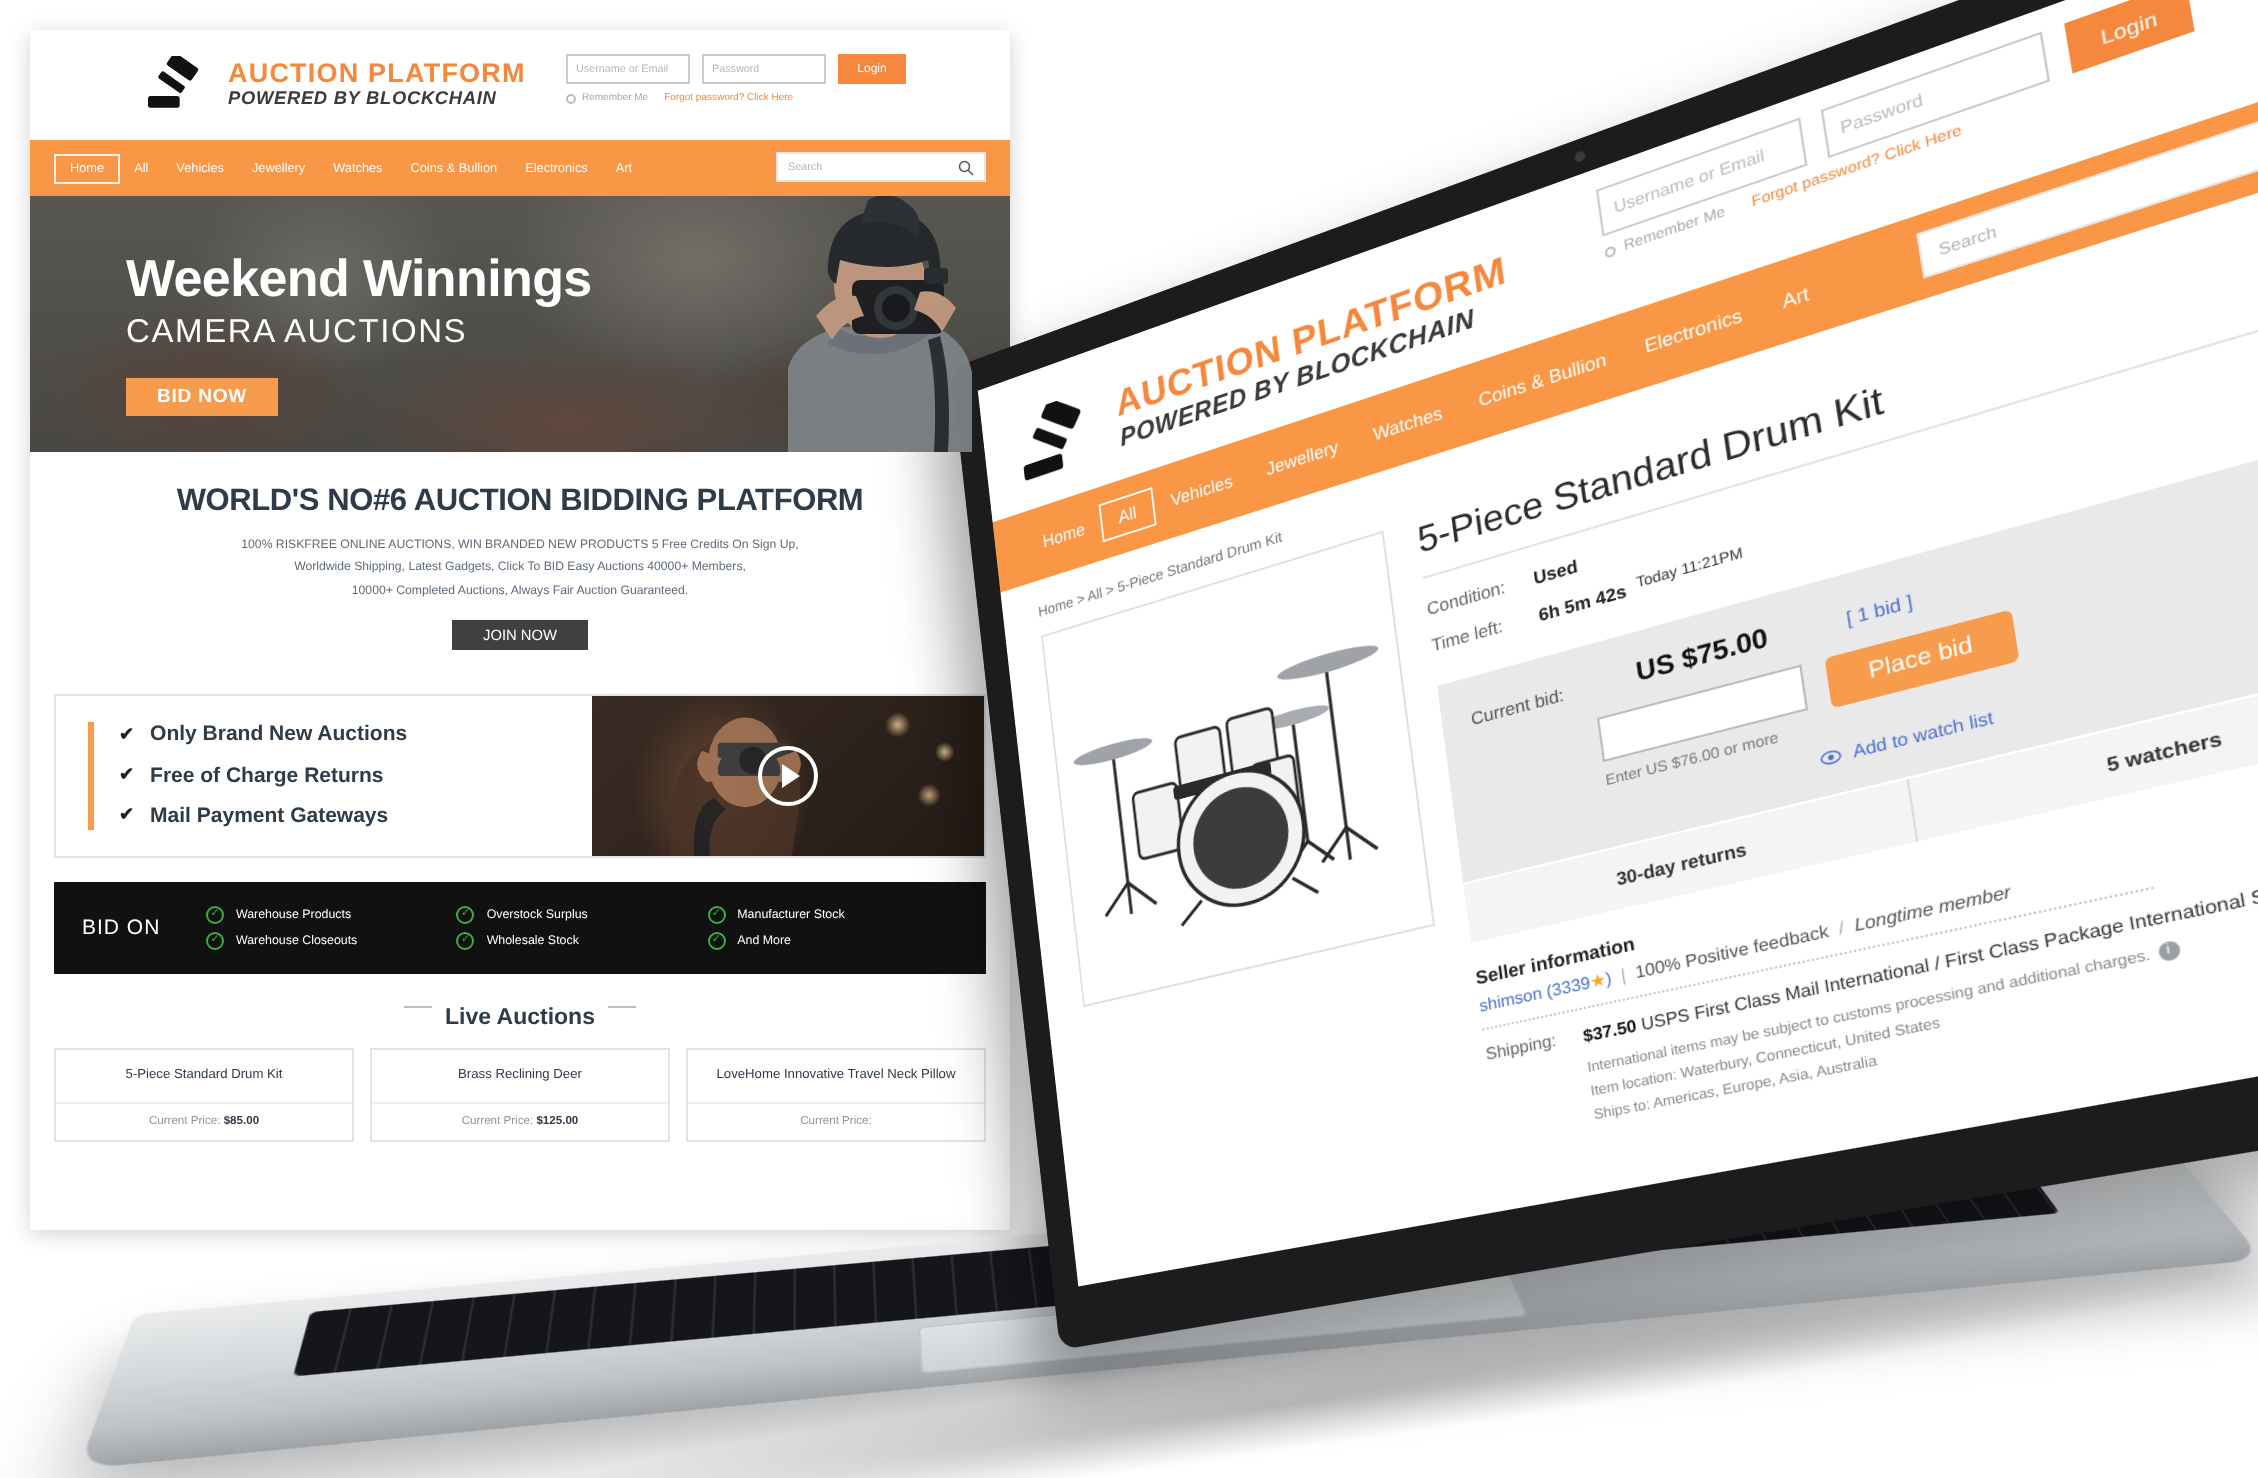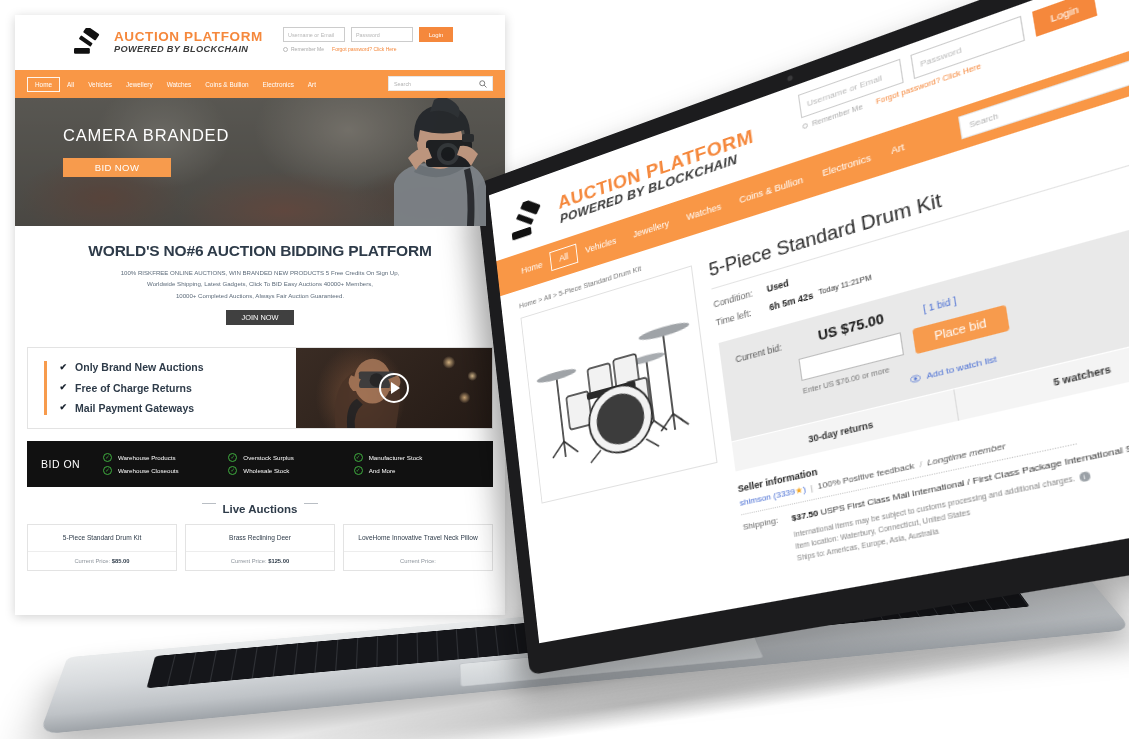--- a/index.html
+++ b/index.html
@@ -60,22 +60,23 @@
       radial-gradient(ellipse 90px 70px at 30% 30%, #8d8c84 0%, rgba(141,140,132,0) 75%),
       radial-gradient(ellipse 120px 80px at 68% 25%, #9a968c 0%, rgba(154,150,140,0) 78%),
       linear-gradient(#6e6d66, #54524c);
   }
   .hero::after { content:""; position:absolute; inset:0; background:rgba(60,58,54,.42); }
   .hero-txt { position:absolute; left:48px; top:26px; z-index:3; }
   .hero-h1 { font-size:26px; font-weight:bold; color:#fff; letter-spacing:-.3px; }
   .hero-h2 { font-size:16.5px; color:#fff; letter-spacing:.8px; margin-top:2px; }
   .bid-now {
     margin-top:13px; background:#f79b4d; color:#fff; font-size:9.5px;
-    width:108px; height:19px; display:flex; align-items:center; justify-content:center;
+    width:76px; height:19px; display:flex; align-items:center; justify-content:center;
     letter-spacing:.4px;
+    font-weight:bold;
   }
   .photog { position:absolute; right:6px; bottom:0; width:125px; height:128px; z-index:2; }
 
   .band { background:#fff; padding:16px 28px 8px; text-align:center; }
   .band h2 { font-size:15.5px; font-weight:bold; color:#2e3b49; letter-spacing:-.2px; }
   .band p { font-size:6.1px; color:#5d6b7a; line-height:1.85; margin-top:7px; }
   .join {
     margin:9px auto 0; background:#404040; color:#fff; font-size:7.4px;
     width:68px; height:15px; display:flex; align-items:center; justify-content:center;
   }
@@ -311,21 +312,22 @@
           <rect x="52" y="42" width="46" height="27" rx="4" fill="#1a1d20"></rect>
           <circle cx="74" cy="56" r="11" fill="#313539"></circle>
           <circle cx="74" cy="56" r="7" fill="#14171a"></circle>
           <rect x="88" y="36" width="12" height="8" rx="2" fill="#26292d"></rect>
           <path d="M34 60 q10 -12 20 -10 l4 10 q-10 2 -16 12z" fill="#c49a82"></path>
           <path d="M104 56 q-8 -10 -18 -8 l-3 9 q9 2 14 11z" fill="#c49a82"></path>
           <path d="M96 70 q6 22 4 58 l-7 0 q2 -34 -3 -56z" fill="#2a2d31"></path>
         </g>
       </svg>
       <div class="hero-txt">
-        <div class="hero-h2">CAMERA BRANDED</div>
+        <div class="hero-h1">Weekend Winnings</div>
+        <div class="hero-h2">CAMERA AUCTIONS</div>
         <div class="bid-now">BID NOW</div>
       </div>
     </div>
 
     <div class="band">
       <h2>WORLD'S NO#6 AUCTION BIDDING PLATFORM</h2>
       <p>
         <span>100% RISKFREE ONLINE AUCTIONS, WIN BRANDED NEW PRODUCTS 5 Free Credits On Sign Up,</span><br>
         <span>Worldwide Shipping, Latest Gadgets, Click To BID Easy Auctions 40000+ Members,</span><br>
         <span>10000+ Completed Auctions, Always Fair Auction Guaranteed.</span>

